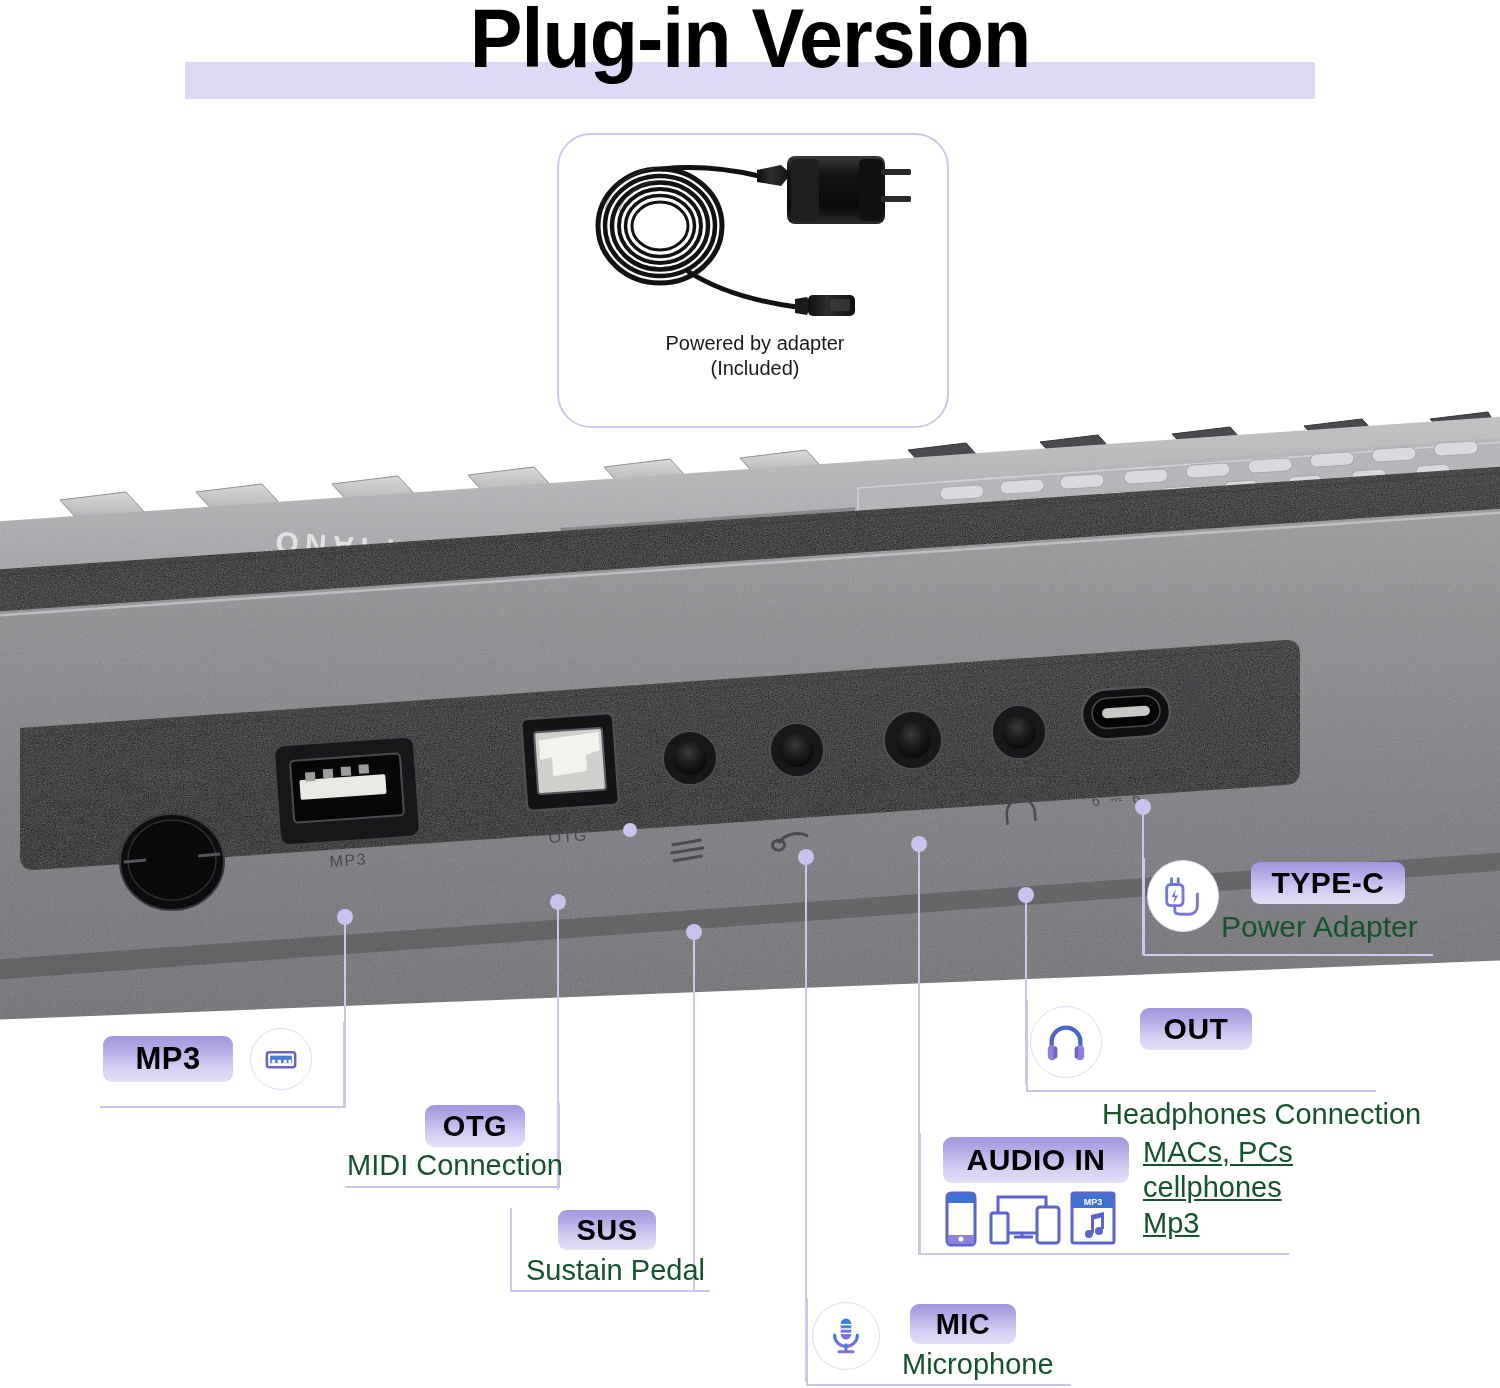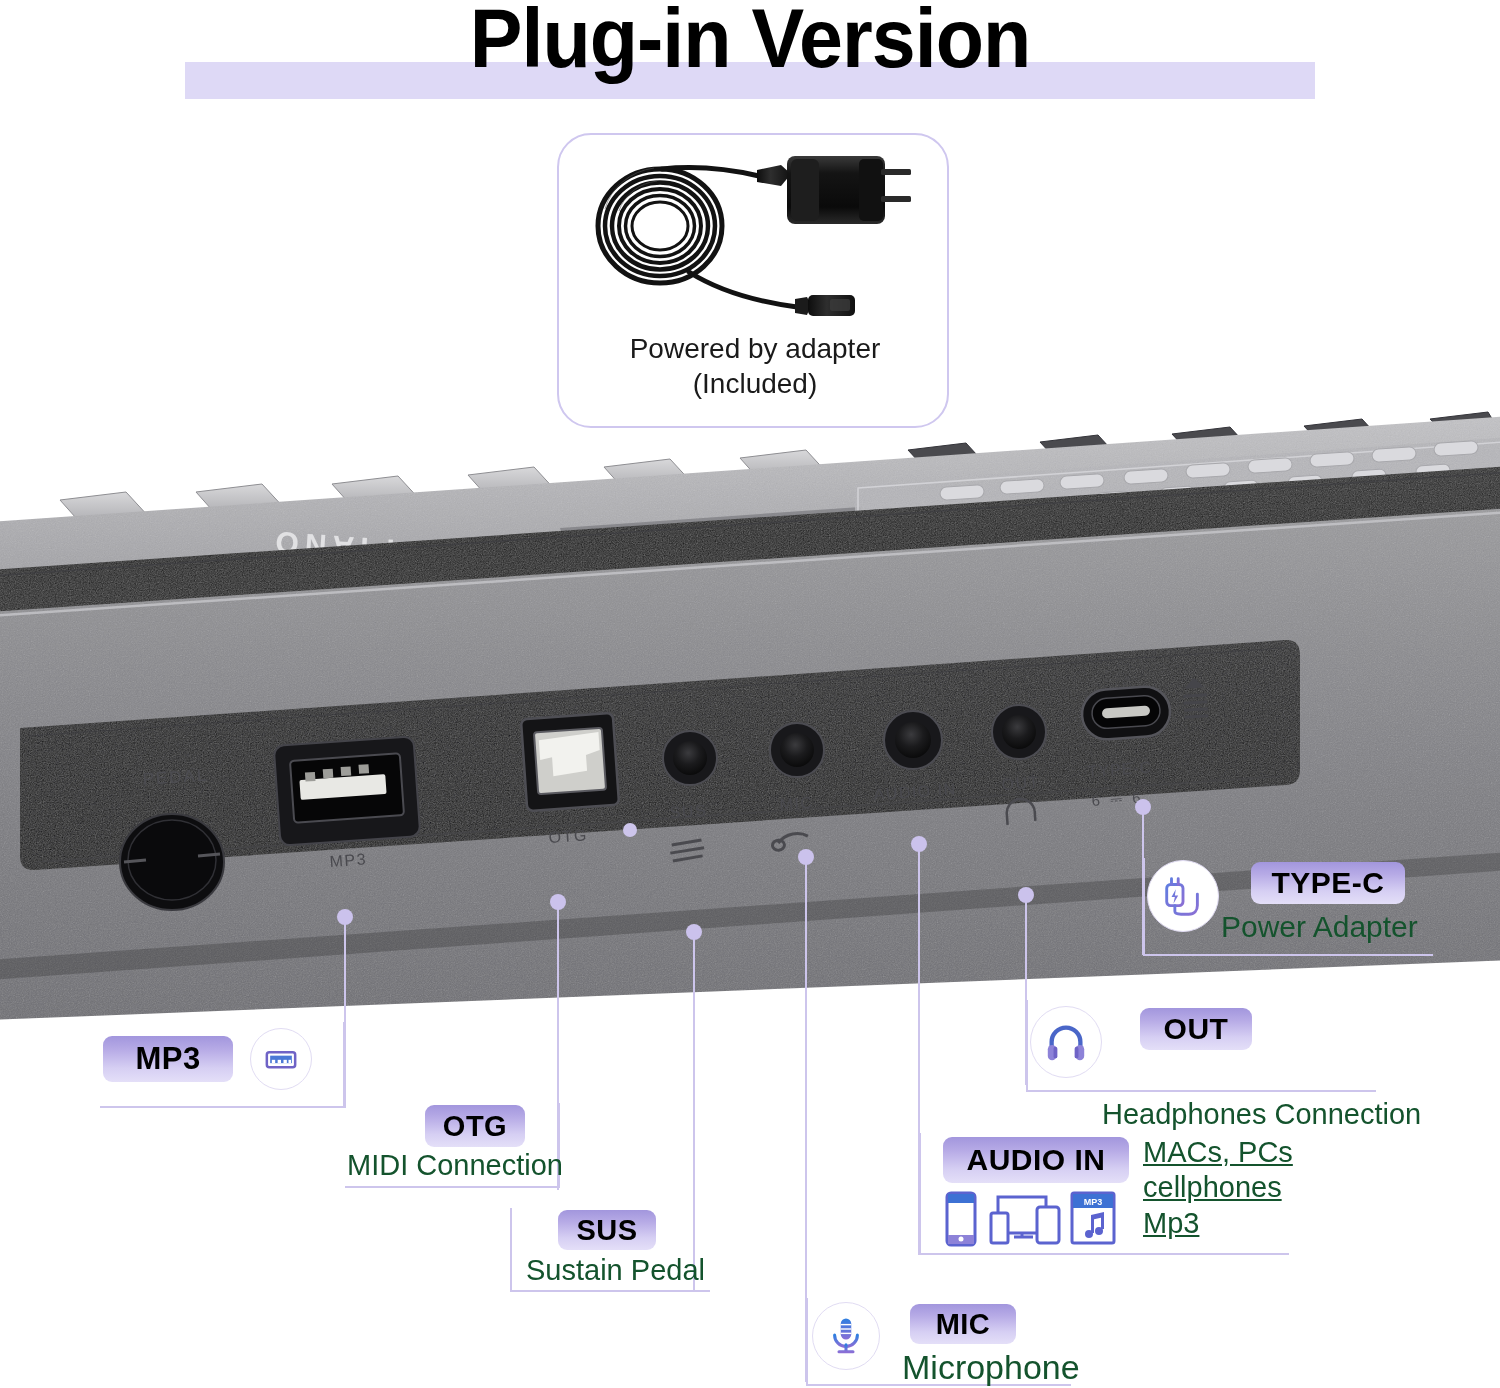--- a/index.html
+++ b/index.html
@@ -27,21 +27,21 @@
   }
 
   
   #adapter-card {
     position:absolute; left:557px; top:133px; width:392px; height:295px;
     border:2.5px solid #cfc7ef; border-radius:34px; background:#ffffff;
   }
   #adapter-img { position:absolute; left:0; top:4px; width:392px; height:195px; }
   #adapter-caption {
     position:absolute; left:0; top:196px; width:392px;
-    text-align:center; font-size:28px; color:#1a1a1a; line-height:1.25;
+    text-align:center; font-size:20px; color:#1a1a1a; line-height:1.25;
   }
   #adapter-caption .l2 { display:block; }
 
   
   #piano-photo { position:absolute; left:0; top:400px; width:1500px; height:640px; }
 
   
   .callout { position:absolute; }
   .bracket {
     position:absolute;
@@ -427,21 +427,21 @@
         <path d="M18 11 L30 11"></path>
           <path d="M18 16 L30 16"></path>
           <path d="M18 21 L30 21"></path>
       </g>
       <path d="M11 23 A13 13 0 0 0 37 23" fill="none" stroke="url(#gm1)" stroke-width="3.5" stroke-linecap="round"></path>
       <path d="M24 34 L24 42 M16 42 L32 42" stroke="url(#gm1)" stroke-width="3.5" stroke-linecap="round"></path>
     </svg>
   </div>
   <div class="badge" style="position:absolute; left:104px; top:6px; width:106px; height:40px;
         line-height:40px; font-size:29px;">MIC</div>
-  <div class="cap" style="position:absolute; left:96px; top:50px; font-size:34px;text-align:center;">Microphone</div>
+  <div class="cap" style="position:absolute; left:96px; top:50px; font-size:29px;text-align:center;">Microphone</div>
 </div>
 
 <div class="callout" style="left:510px; top:1208px; width:200px; height:84px;">
   <div class="bracket" style="left:0; top:0; width:200px; height:84px;"></div>
   <div class="badge" style="position:absolute; left:48px; top:2px; width:98px; height:40px;
         line-height:40px; font-size:29px;">SUS</div>
   <div class="cap" style="position:absolute; left:16px; top:46px; font-size:29px;">Sustain Pedal</div>
 </div>
 
 <div class="callout" style="left:345px; top:1103px; width:215px; height:85px;">

